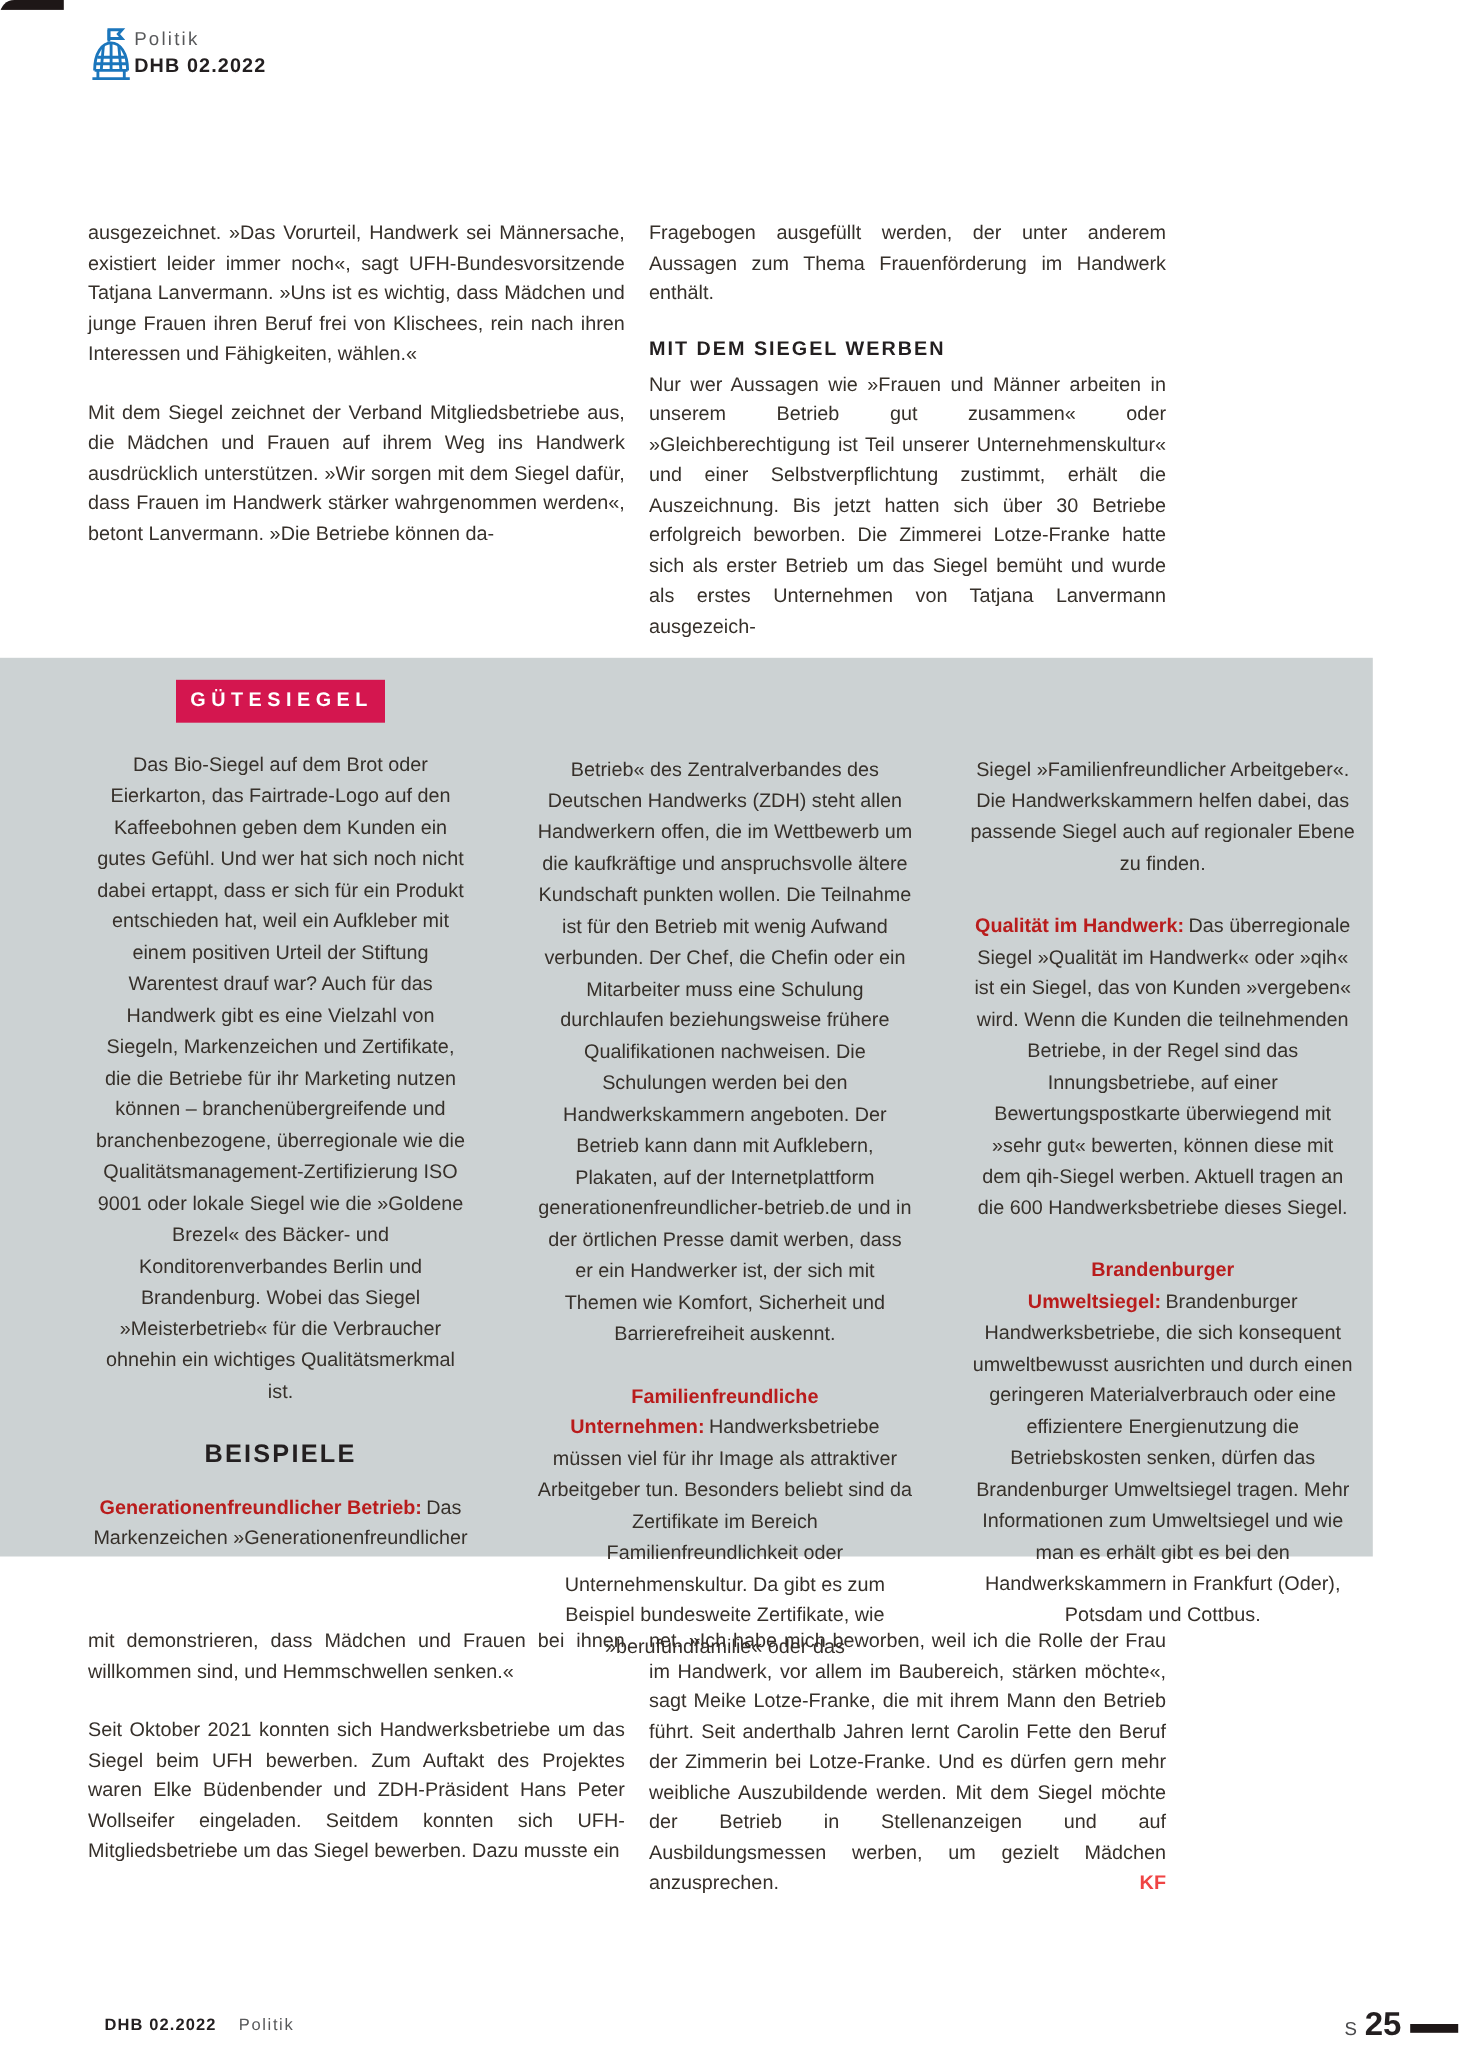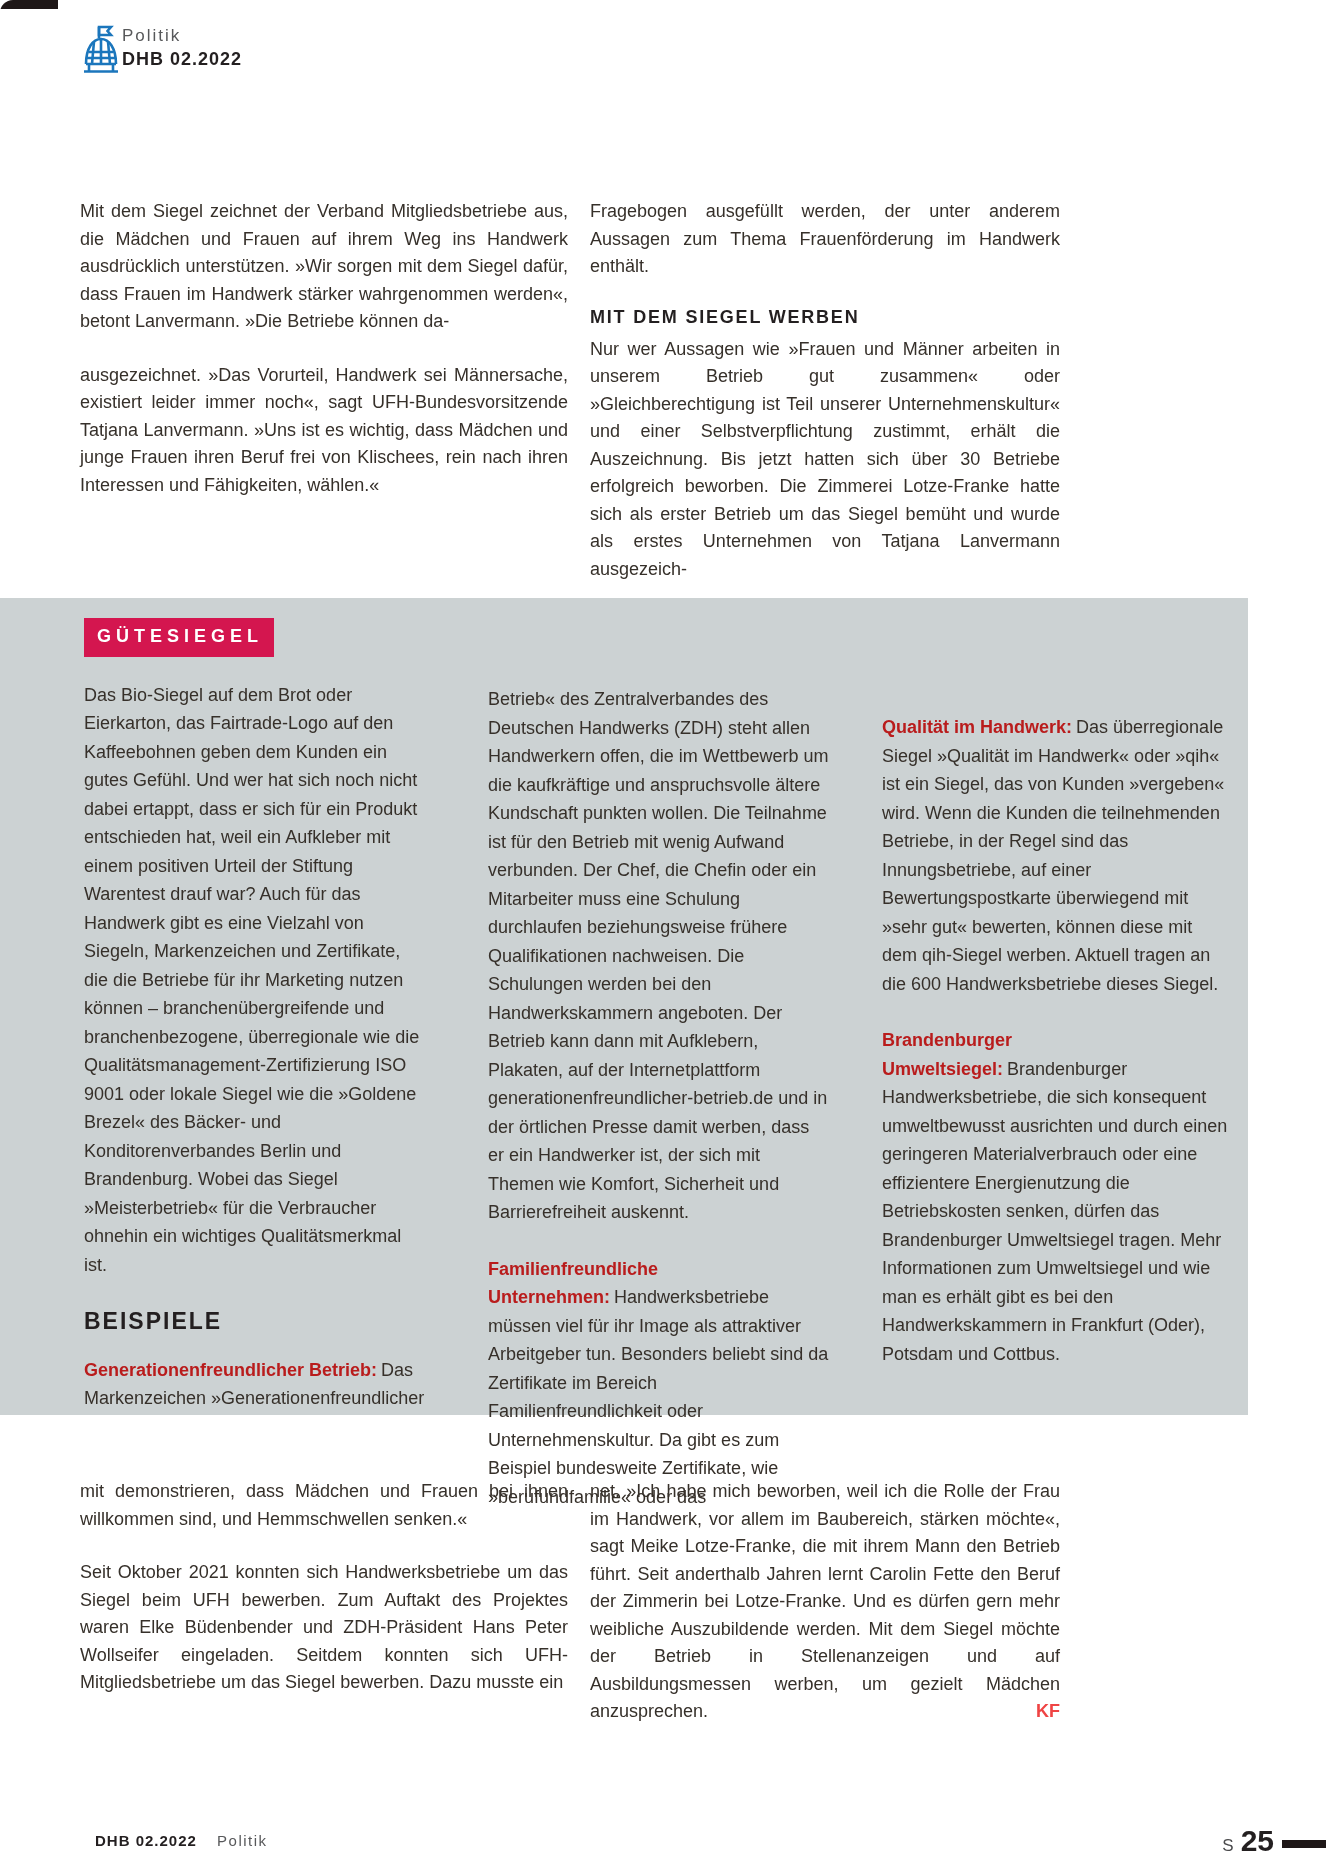--- a/index.html
+++ b/index.html
@@ -22,21 +22,21 @@
              hyphens:auto;-webkit-hyphens:auto;}
   .two-col p:last-child{margin-bottom:0;}
   .runhead{margin:20px 0 8px 0;font-size:18px;font-weight:bold;letter-spacing:1.8px;
            color:#231f20;}
   #article-top{top:198px;}
   #article-bottom{top:1478px;}
   .author{float:right;font-weight:bold;color:#ef4444;}
 
   
   .infobox{position:absolute;left:0;top:598px;width:1248px;height:817px;background:#ccd2d3;}
-  .ib-col{position:absolute;font-size:18px;line-height:28.5px;text-align:left;}
+  .ib-col{position:absolute;font-size:18px;line-height:28.5px;text-align:center;}
   .ib-col p{margin:0;}
   #ib-col1{left:84px;top:20px;width:342px;}
   #ib-col2{left:488px;top:87px;width:342px;}
   #ib-col3{left:882px;top:87px;width:350px;}
   .ib-tag{display:inline-block;background:#d4164f;color:#ffffff;font-size:18px;
           font-weight:600;letter-spacing:5px;padding:4px 11px 6px 13px;}
   .ib-title{margin:24px 0 0 0;font-size:25px;line-height:32px;font-weight:bold;
             letter-spacing:2px;color:#231f20;}
   .ib-intro{margin-top:24px !important;}
   .ib-h3{margin:28px 0 0 0;font-size:23px;font-weight:bold;letter-spacing:2px;color:#231f20;}
@@ -75,22 +75,22 @@
     <line x1="31" y1="40" x2="31" y2="47"></line>
   </svg>
 
   <div class="brand">
     <span class="section">Politik</span>
     <span class="issue">DHB 02.2022</span>
   </div>
 
   <div id="article-top" class="two-col">
     <div class="col-a">
+      <p>ausgezeichnet. »Das Vorurteil, Handwerk sei Männersache, existiert leider immer noch«, sagt UFH-Bundesvorsitzende Tatjana Lanvermann. »Uns ist es wichtig, dass Mädchen und junge Frauen ihren Beruf frei von Klischees, rein nach ihren Interessen und Fähigkeiten, wählen.«</p>
       <p>Mit dem Siegel zeichnet der Verband Mitgliedsbetriebe aus, die Mädchen und Frauen auf ihrem Weg ins Handwerk ausdrücklich unterstützen. »Wir sorgen mit dem Siegel dafür, dass Frauen im Handwerk stärker wahrgenommen werden«, betont Lanvermann. »Die Betriebe können da-</p>
-      <p>ausgezeichnet. »Das Vorurteil, Handwerk sei Männersache, existiert leider immer noch«, sagt UFH-Bundesvorsitzende Tatjana Lanvermann. »Uns ist es wichtig, dass Mädchen und junge Frauen ihren Beruf frei von Klischees, rein nach ihren Interessen und Fähigkeiten, wählen.«</p>
     </div>
     <div class="col-b">
       <p>Fragebogen ausgefüllt werden, der unter anderem Aussagen zum Thema Frauenförderung im Handwerk enthält.</p>
       <h3 class="runhead">MIT DEM SIEGEL WERBEN</h3>
       <p>Nur wer Aussagen wie »Frauen und Männer arbeiten in unserem Betrieb gut zusammen« oder »Gleichberechtigung ist Teil unserer Unternehmenskultur« und einer Selbstverpflichtung zustimmt, erhält die Auszeichnung. Bis jetzt hatten sich über 30 Betriebe erfolgreich beworben. Die Zimmerei Lotze-Franke hatte sich als erster Betrieb um das Siegel bemüht und wurde als erstes Unternehmen von Tatjana Lanvermann ausgezeich-</p>
     </div>
   </div>
 
   <div class="infobox">
 
@@ -104,20 +104,21 @@
     </div>
 
     <div class="ib-col" id="ib-col2">
       <p>Betrieb« des Zentralverbandes des Deutschen Handwerks (ZDH) steht allen Handwerkern offen, die im Wettbewerb um die kaufkräftige und anspruchsvolle ältere Kundschaft punkten wollen. Die Teilnahme ist für den Betrieb mit wenig Aufwand verbunden. Der Chef, die Chefin oder ein Mitarbeiter muss eine Schulung durchlaufen beziehungsweise frühere Qualifikationen nachweisen. Die Schulungen werden bei den Handwerkskammern angeboten. Der Betrieb kann dann mit Aufklebern, Plakaten, auf der Internetplattform generationenfreundlicher-betrieb.de und in der örtlichen Presse damit werben, dass er ein Handwerker ist, der sich mit Themen wie Komfort, Sicherheit und Barrierefreiheit auskennt.</p>
       <p class="ib-gap">
         <span class="lbl">Familienfreundliche Unternehmen:</span><span>Handwerksbetriebe müssen viel für ihr Image als attraktiver Arbeitgeber tun. Besonders beliebt sind da Zertifikate im Bereich Familienfreundlichkeit oder Unternehmenskultur. Da gibt es zum Beispiel bundesweite Zertifikate, wie »berufundfamilie« oder das</span>
       </p>
     </div>
 
     <div class="ib-col" id="ib-col3">
+      <p>Siegel »Familienfreundlicher Arbeitgeber«. Die Handwerkskammern helfen dabei, das passende Siegel auch auf regionaler Ebene zu finden.</p>
       <p class="ib-gap">
         <span class="lbl">Qualität im Handwerk:</span><span>Das überregionale Siegel »Qualität im Handwerk« oder »qih« ist ein Siegel, das von Kunden »vergeben« wird. Wenn die Kunden die teilnehmenden Betriebe, in der Regel sind das Innungsbetriebe, auf einer Bewertungspostkarte überwiegend mit »sehr gut« bewerten, können diese mit dem qih-Siegel werben. Aktuell tragen an die 600 Handwerksbetriebe dieses Siegel.</span>
       </p>
       <p class="ib-gap">
         <span class="lbl">Brandenburger Umweltsiegel:</span><span>Brandenburger Handwerksbetriebe, die sich konsequent umweltbewusst ausrichten und durch einen geringeren Materialverbrauch oder eine effizientere Energienutzung die Betriebskosten senken, dürfen das Brandenburger Umweltsiegel tragen. Mehr Informationen zum Umweltsiegel und wie man es erhält gibt es bei den Handwerkskammern in Frankfurt (Oder), Potsdam und Cottbus.</span>
       </p>
     </div>
 
   </div>
 

